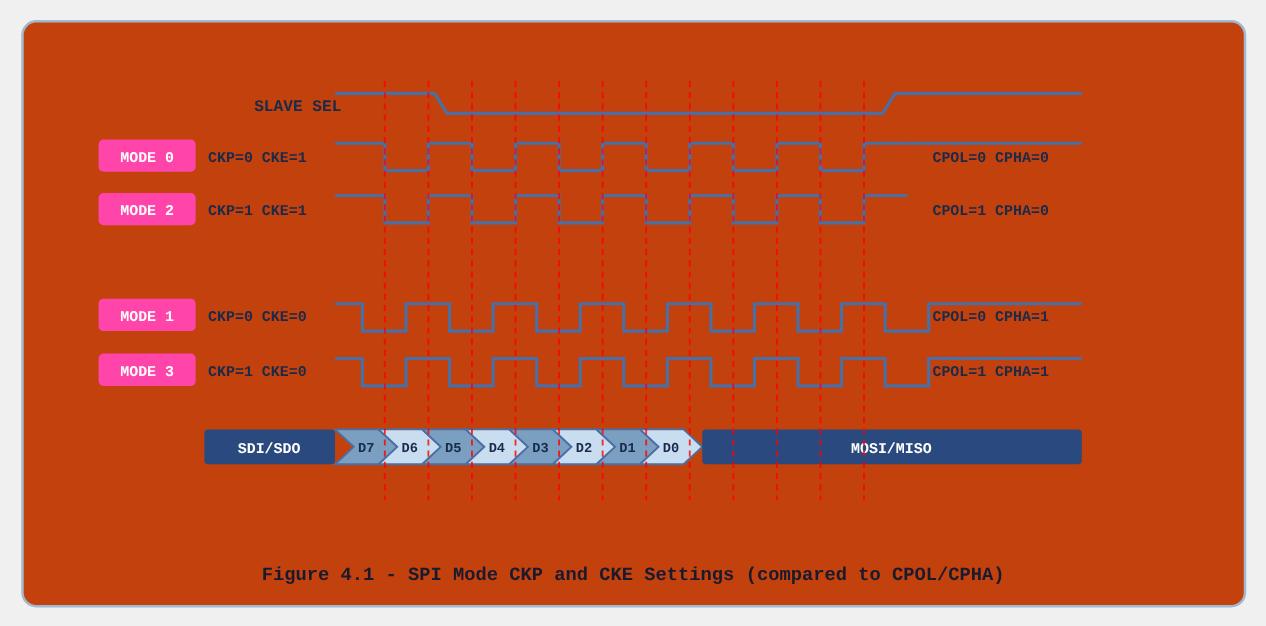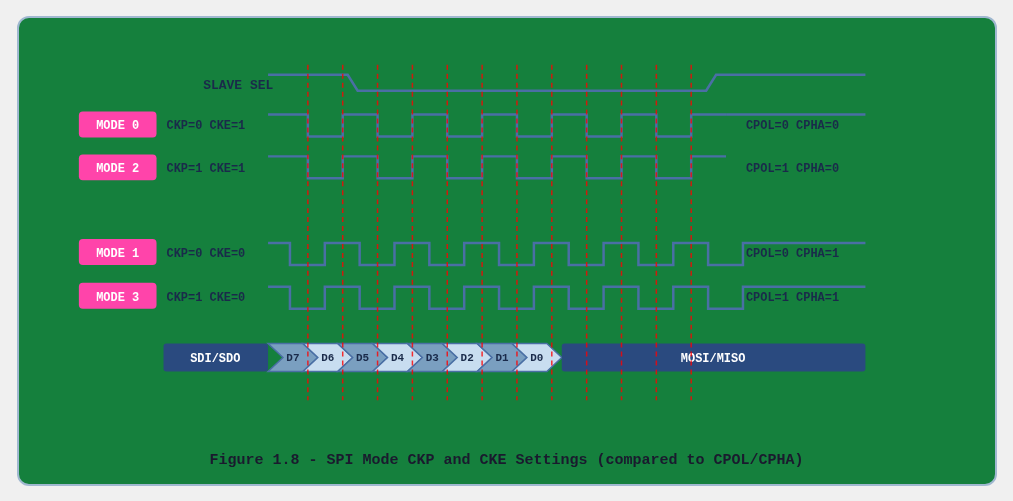--- a/index.html
+++ b/index.html
@@ -8,21 +8,21 @@
       font-family: 'Courier New', Courier, monospace;
       width: 1013px;
       height: 501px;
       display: flex;
       align-items: center;
       justify-content: center;
     }
     .outer {
       width: 980px;
       height: 470px;
-      background: #15803d;
+      background: #c2410c;
       border: 2px solid #a0b8d0;
       border-radius: 12px;
       padding: 20px 30px 15px 30px;
       display: flex;
       flex-direction: column;
     }
     .diagram-area {
       flex: 1;
       position: relative;
     }
@@ -117,14 +117,14 @@
       <line x1="470" y1="18" x2="470" y2="355" stroke="red" stroke-width="1.5" stroke-dasharray="5,4" opacity="0.8"></line>
       <line x1="505" y1="18" x2="505" y2="355" stroke="red" stroke-width="1.5" stroke-dasharray="5,4" opacity="0.8"></line>
       <line x1="540" y1="18" x2="540" y2="355" stroke="red" stroke-width="1.5" stroke-dasharray="5,4" opacity="0.8"></line>
       <line x1="575" y1="18" x2="575" y2="355" stroke="red" stroke-width="1.5" stroke-dasharray="5,4" opacity="0.8"></line>
       <line x1="610" y1="18" x2="610" y2="355" stroke="red" stroke-width="1.5" stroke-dasharray="5,4" opacity="0.8"></line>
       <line x1="645" y1="18" x2="645" y2="355" stroke="red" stroke-width="1.5" stroke-dasharray="5,4" opacity="0.8"></line>
 
     </svg>
   </div>
 
-  <div class="caption">Figure 1.8 - SPI Mode CKP and CKE Settings (compared to CPOL/CPHA)</div>
+  <div class="caption">Figure 4.1 - SPI Mode CKP and CKE Settings (compared to CPOL/CPHA)</div>
 </div>
 
 </body></html>

